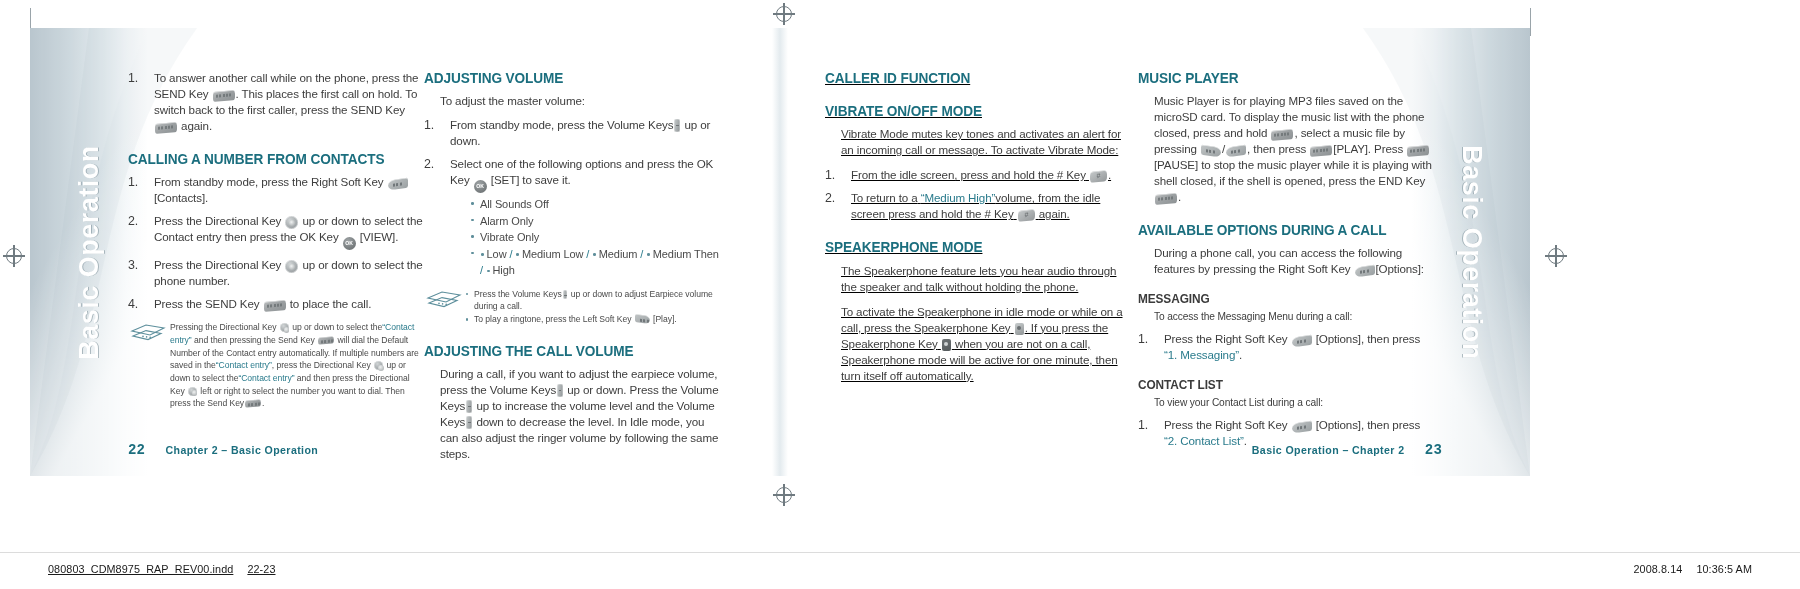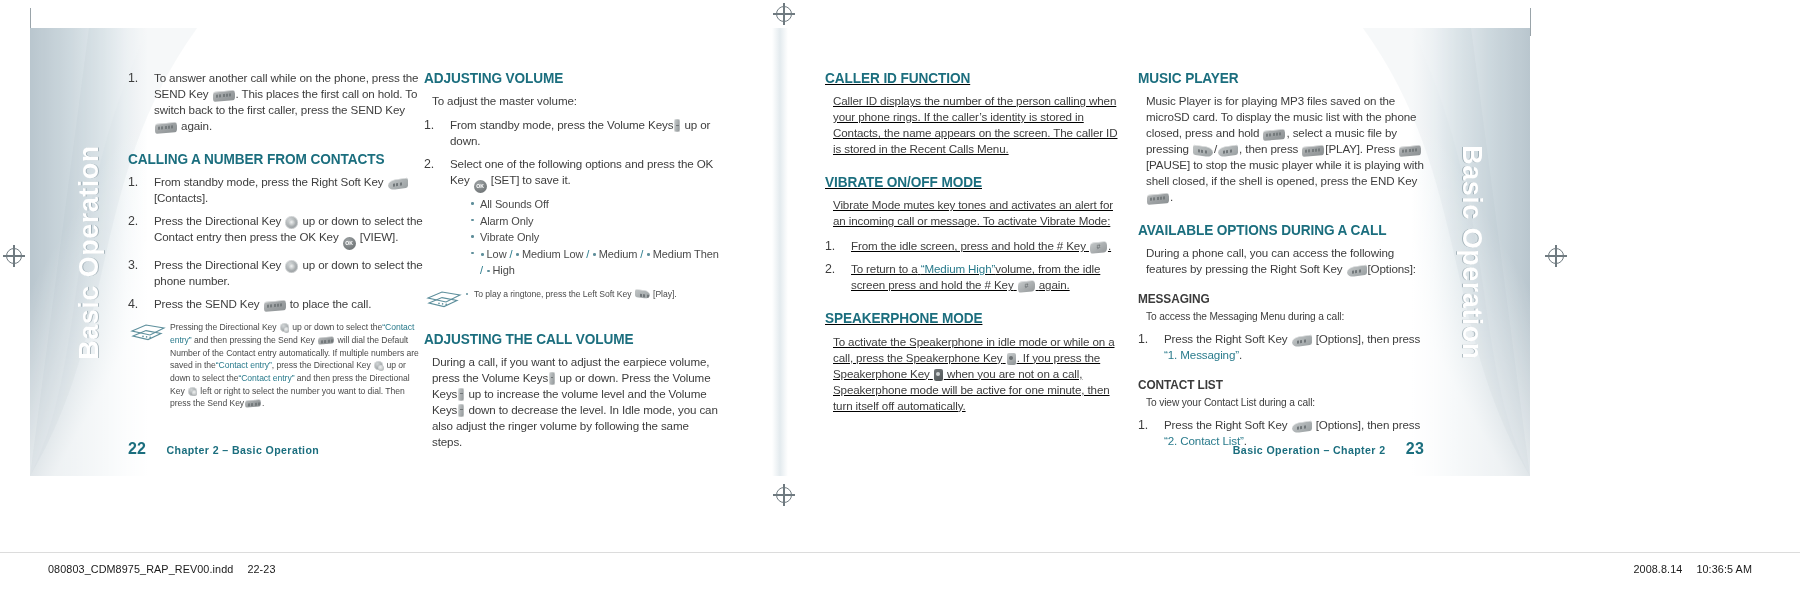--- a/index.html
+++ b/index.html
@@ -91,21 +91,21 @@
     font-weight:bold;
     margin:15px 0 4px 0;
     letter-spacing:-0.1px;
     transform:scaleX(.94);
     transform-origin:left center;
   }
   p.body{
     color:#3d3d3d;
     font-size:11.6px;
     line-height:1.38;
-    margin:0 0 9px 8px;
+    margin:0 0 9px 16px;
     letter-spacing:-0.12px;
   }
   p.body.lead{margin-bottom:8px;}
 
   ol.steps{margin:0 0 9px 0;padding:0;list-style:none;counter-reset:st;}
   ol.steps > li{
     counter-increment:st;
     position:relative;
     padding-left:26px;
     color:#3d3d3d;
@@ -254,32 +254,32 @@
     background:linear-gradient(150deg,#6f7476,#54595b);
     position:relative;overflow:hidden;
   }
   .k-spk2:after{
     content:"";position:absolute;left:2.4px;top:3.6px;width:4px;height:4px;
     border-radius:50%;background:#cfd3d4;
   }
 
   
   .pfoot{position:absolute;bottom:18px;font-size:10.6px;color:#1b6e7e;letter-spacing:.2px;}
-  .pfoot .pno{font-weight:bold;font-size:16px;}
+  .pfoot .pno{font-weight:bold;font-size:14px;font-family:Liberation Mono, monospace;}
   .pfoot .ptxt{font-weight:bold;letter-spacing:.4px;}
   .pfoot.lf{left:98px;}
-  .pfoot.rf{right:106px;}
+  .pfoot.rf{right:88px;}
 
   
   .slug{
     position:absolute;left:0;bottom:0;width:1800px;height:36px;
     background:#ffffff;
     border-top:1px solid #dcdcdc;
   }
-  .slug .s-l{position:absolute;left:48px;top:10px;font-size:10.8px;color:#1a1a1a;letter-spacing:.1px;}
+  .slug .s-l{position:absolute;left:48px;top:10px;font-size:10.8px;color:#1a1a1a;letter-spacing:.1px;text-decoration:underline;}
   .slug .s-r{position:absolute;right:48px;top:10px;font-size:10.8px;color:#1a1a1a;letter-spacing:.1px;}
   .slug .s-sp{display:inline-block;width:14px;}
 </style>
 </head>
 <body>
 
 <div class="regmark rm-top">
   <div class="rc"></div>
     <div class="rv"></div>
     <div class="rh"></div>
@@ -419,59 +419,63 @@
         <svg class="cards" viewBox="0 0 36 22">
           <path d="M2,9 L16,3 L34,6 L20,13 Z" fill="none" stroke="#5d8f9c" stroke-width="1.1"></path>
           <path d="M3,14 L16,8.6 L31,11.4 L18,17.6 Z" fill="none" stroke="#5d8f9c" stroke-width="1.1"></path>
           <circle cx="13" cy="14.4" r=".8" fill="#5d8f9c"></circle>
           <circle cx="16.6" cy="14.9" r=".8" fill="#5d8f9c"></circle>
           <circle cx="20.2" cy="15.4" r=".8" fill="#5d8f9c"></circle>
         </svg>
         <div class="ntxt">
           <ul class="nl">
             <li>
+              <span>Press the Volume Keys</span><span class="key k-vol" style="width:4.6px;height:9px;vertical-align:-2px;"></span>
+              <span>up or down to adjust Earpiece volume during a call.</span>
+            </li>
+            <li>
               <span>To play a ringtone, press the Left Soft Key</span>
               <span class="key k-softl" style="width:15px;height:8px;vertical-align:-1px;"></span>
               <span>[Play].</span>
             </li>
           </ul>
         </div>
       </div>
 
       <h2 class="sec">ADJUSTING THE CALL VOLUME</h2>
       <p class="body">
         <span>During a call, if you want to adjust the earpiece volume, press the Volume Keys</span><span class="key k-vol"></span>
         <span>up or down. Press the Volume Keys</span><span class="key k-vol"></span>
         <span>up to increase the volume level and the Volume Keys</span><span class="key k-vol"></span>
         <span>down to decrease the level. In Idle mode, you can also adjust the ringer volume by following the same steps.</span>
       </p>
     </div>
 
     <div class="col col3">
 
       <h2 class="sec first">CALLER ID FUNCTION</h2>
-      <p class="body">Caller ID displays the number of the person calling when your phone rings. If the caller’s identity is stored in Contacts, the name appears on the screen. The caller ID is stored in the Recent Calls Menu.</p>
 
       <h2 class="sec">VIBRATE ON/OFF MODE</h2>
       <p class="body">Vibrate Mode mutes key tones and activates an alert for an incoming call or message. To activate Vibrate Mode:</p>
 
       <ol class="steps">
         <li>
           <span>From the idle screen, press and hold the # Key</span>
           <span class="key k-hash"></span><span>.</span>
         </li>
         <li>
           <span>To return to a</span>
           <span class="hl">“Medium High”</span><span>volume, from the idle screen press and hold the # Key</span>
           <span class="key k-hash"></span>
           <span>again.</span>
         </li>
       </ol>
 
       <h2 class="sec">SPEAKERPHONE MODE</h2>
+      <p class="body">The Speakerphone feature lets you hear audio through the speaker and talk without holding the phone.</p>
       <p class="body">
         <span>To activate the Speakerphone in idle mode or while on a call, press the Speakerphone Key</span>
         <span class="key k-spk"></span><span>. If you press the Speakerphone Key</span>
         <span class="key k-spk2"></span>
         <span>when you are not on a call, Speakerphone mode will be active for one minute, then turn itself off automatically.</span>
       </p>
     </div>
 
     <div class="col col4">
 

